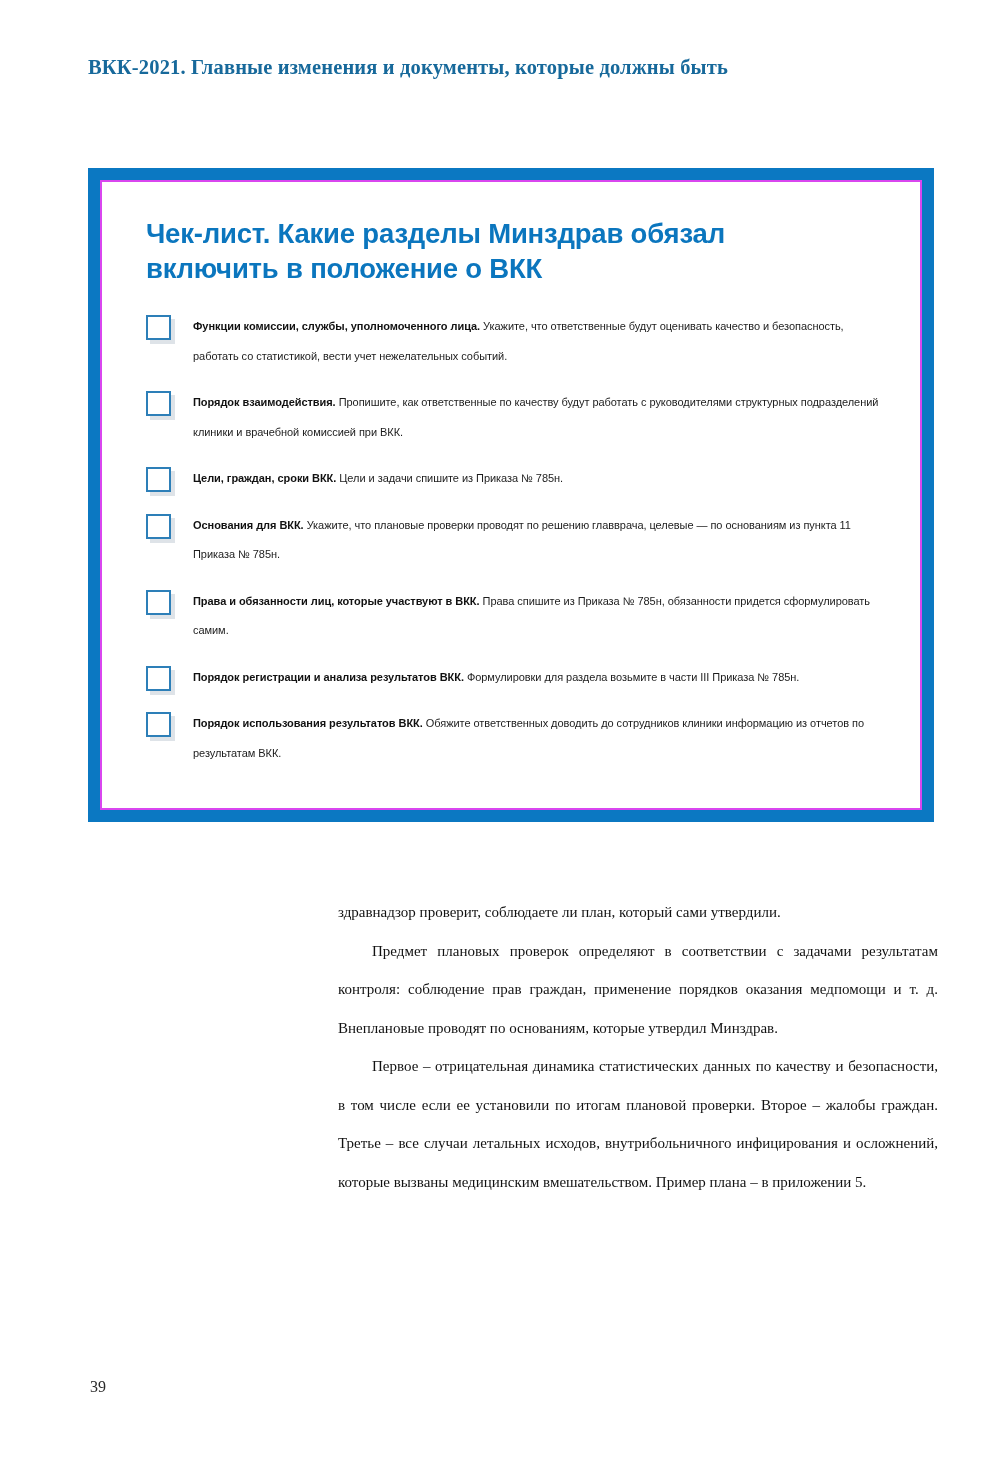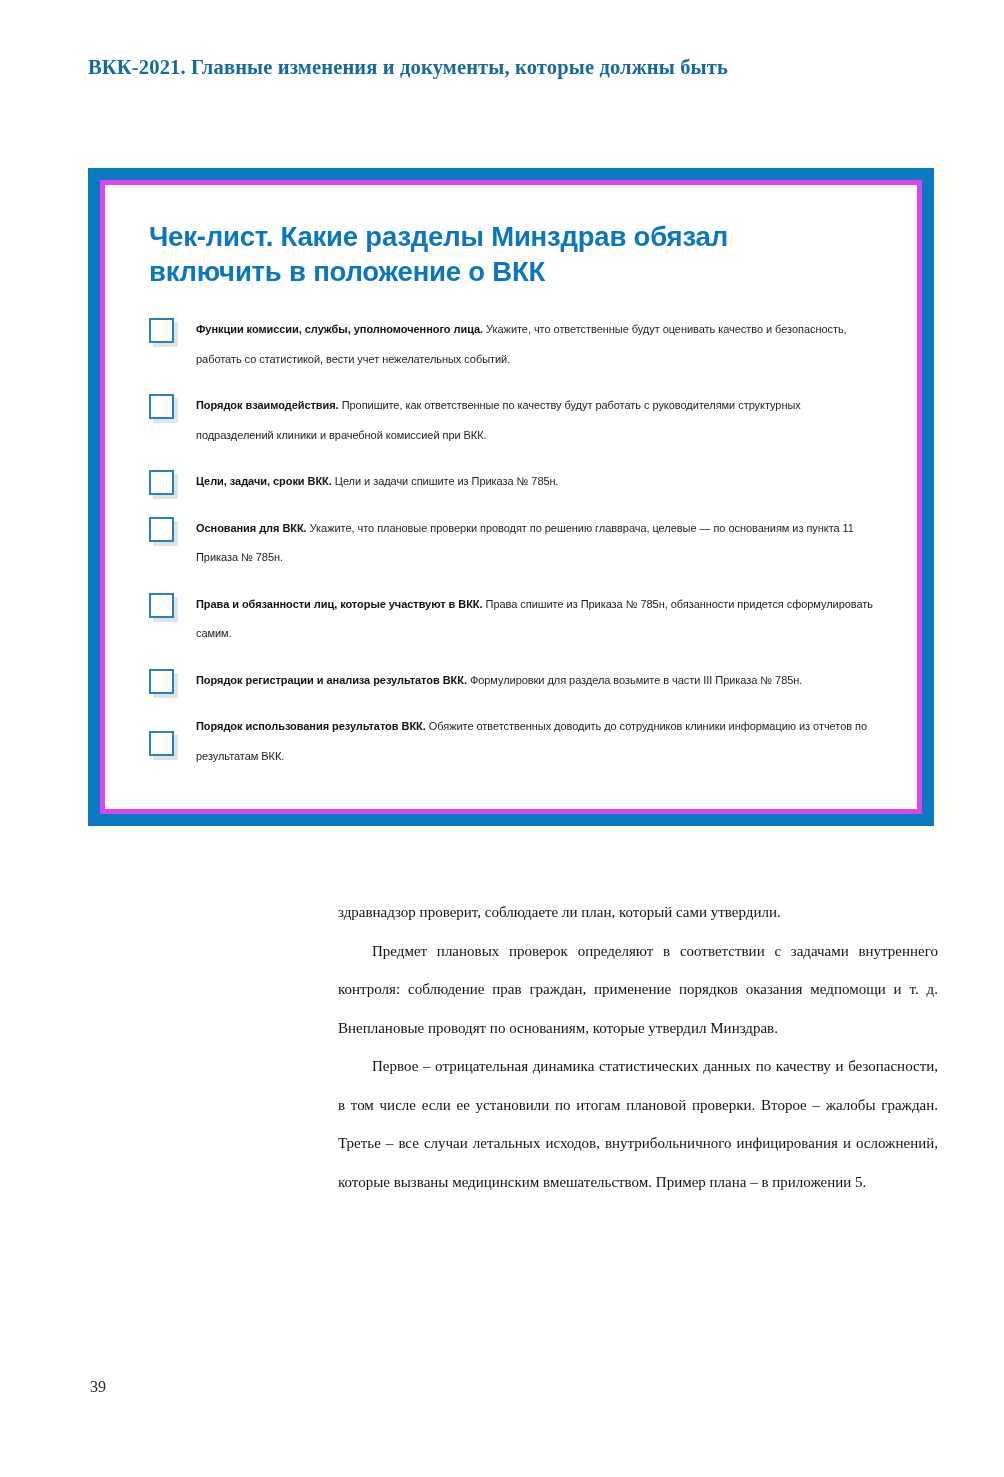--- a/index.html
+++ b/index.html
@@ -36,21 +36,21 @@
   #checklist-box {
     position: absolute;
     left: 88px;
     top: 168px;
     width: 846px;
     box-sizing: border-box;
     border: 12px solid #0B78C2;
     background: #ffffff;
   }
   #checklist-inner {
-    border: 5px solid #d946ef;
+    border: 2px solid #d946ef;
     background: #ffffff;
     box-sizing: border-box;
     padding: 30px 36px 38px 44px;
     min-height: 630px;
   }
 
   #checklist-title {
     color: #0B76BE;
     font-family: "Liberation Sans", sans-serif;
     font-weight: bold;
@@ -60,21 +60,21 @@
     margin: 4px 0 26px 0;
   }
   #checklist-title .t-line { display: block; white-space: nowrap; }
 
   
   .check-item {
     display: flex;
     align-items: flex-start;
     margin-bottom: 17px;
   }
-  .check-item:last-child { margin-bottom: 0; align-items: center; }
+  .check-item:last-child { margin-bottom: 0; }
 
   .checkbox {
     flex: 0 0 auto;
     width: 25px;
     height: 25px;
     box-sizing: border-box;
     border: 2px solid #2D7FB8;
     background: #ffffff;
     margin-top: 3px;
     margin-right: 22px;
@@ -142,21 +142,21 @@
         <div class="check-item">
           <div class="checkbox"></div>
           <div class="item-text"><b>Функции комиссии, службы, уполномоченного лица.</b><span> Укажите, что ответственные будут оценивать качество и безопасность, работать со статистикой, вести учет нежелательных событий.</span></div>
         </div>
         <div class="check-item">
           <div class="checkbox"></div>
           <div class="item-text"><b>Порядок взаимодействия.</b><span> Пропишите, как ответственные по качеству будут работать с руководителями структурных подразделений клиники и врачебной комиссией при ВКК.</span></div>
         </div>
         <div class="check-item">
           <div class="checkbox"></div>
-          <div class="item-text"><b>Цели, задачи, сроки ВКК.</b><span> Цели и задачи спишите из Приказа № 785н.</span></div>
+          <div class="item-text"><b>Цели, граждан, сроки ВКК.</b><span> Цели и задачи спишите из Приказа № 785н.</span></div>
         </div>
         <div class="check-item">
           <div class="checkbox"></div>
           <div class="item-text"><b>Основания для ВКК.</b><span> Укажите, что плановые проверки проводят по решению главврача, целевые — по основаниям из пункта 11 Приказа № 785н.</span></div>
         </div>
         <div class="check-item">
           <div class="checkbox"></div>
           <div class="item-text"><b>Права и обязанности лиц, которые участвуют в ВКК.</b><span> Права спишите из Приказа № 785н, обязанности придется сформулировать самим.</span></div>
         </div>
         <div class="check-item">
@@ -167,17 +167,17 @@
           <div class="checkbox"></div>
           <div class="item-text"><b>Порядок использования результатов ВКК.</b><span> Обяжите ответственных доводить до сотрудников клиники информацию из отчетов по результатам ВКК.</span></div>
         </div>
       </div>
 
   </div>
 </div>
 
 <div id="body-column">
     <p>здравнадзор проверит, соблюдаете ли план, который сами утвердили.</p>
-    <p class="indent">Предмет плановых проверок определяют в соответствии с задачами внутреннего контроля: соблюдение прав граждан, применение порядков оказания медпомощи и т. д. Внеплановые проводят по основаниям, которые утвердил Минздрав.</p>
+    <p class="indent">Предмет плановых проверок определяют в соответствии с задачами результатам контроля: соблюдение прав граждан, применение порядков оказания медпомощи и т. д. Внеплановые проводят по основаниям, которые утвердил Минздрав.</p>
     <p class="indent">Первое – отрицательная динамика статистических данных по качеству и безопасности, в том числе если ее установили по итогам плановой проверки. Второе – жалобы граждан. Третье – все случаи летальных исходов, внутрибольничного инфицирования и осложнений, которые вызваны медицинским вмешательством. Пример плана – в приложении 5.</p>
   </div>
 
 <div id="page-number">39</div>
 
 </body></html>

